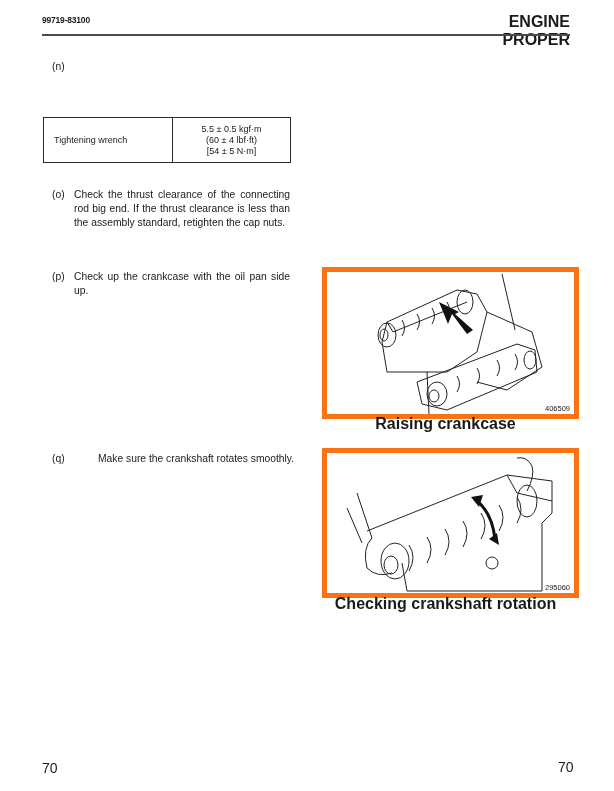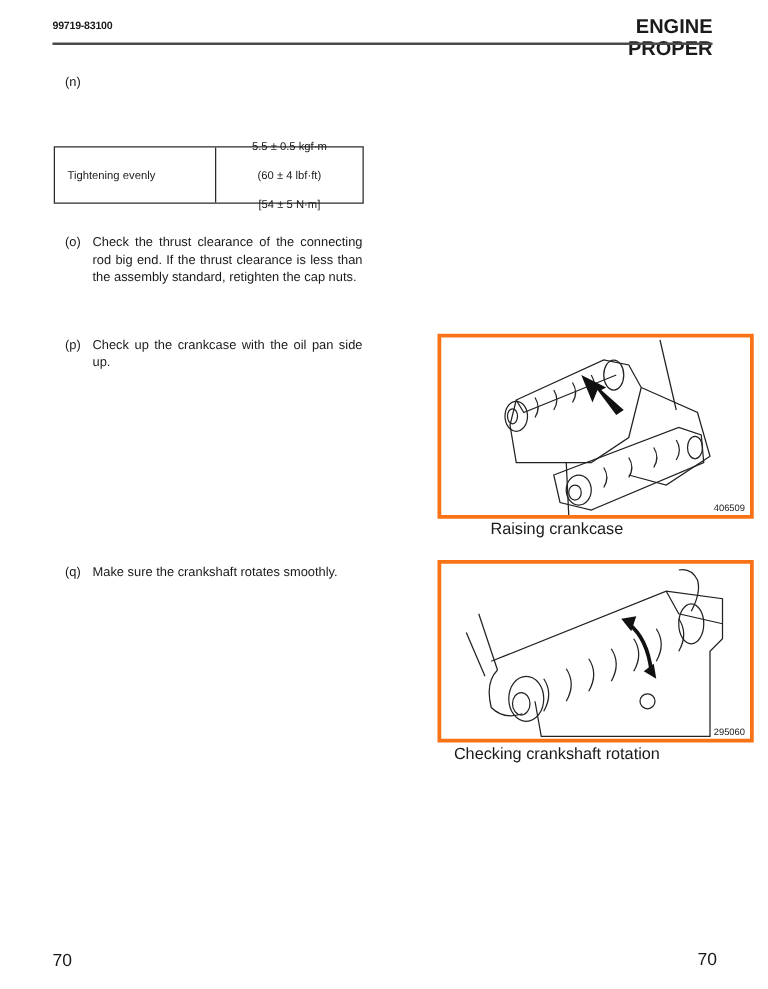--- a/index.html
+++ b/index.html
@@ -7,40 +7,40 @@
          font-family: "Liberation Sans", sans-serif; color: #1a1a1a; }
   .abs { position: absolute; }
   .hdr-left { left: 42px; top: 15px; font-size: 8.5px; font-weight: bold; letter-spacing: -0.2px; text-align: right; }
   .hdr-right { left: 468px; top: 13px; width: 102px; text-align: right; font-size: 16px; font-weight: bold; }
   .hdr-rule { left: 42px; top: 34px; width: 528px; height: 2px; background: #4a4a4a; }
   .step { font-size: 10.3px; line-height: 14px; }
   .step .lbl { position: absolute; left: 0; top: 0; }
   .step .txt { position: absolute; left: 22px; top: 0; text-align: justify; }
   .torque { left: 43px; top: 117px; width: 246px; height: 44px; border: 1px solid #2b2b2b; display: flex; font-size: 9px; }
   .torque .c1 { width: 129px; border-right: 1px solid #2b2b2b; display: flex; align-items: center; padding-left: 10px; box-sizing: border-box; }
-  .torque .c2 { flex: 1; display: flex; flex-direction: column; justify-content: center; align-items: center; line-height: 11px; gap: 12px; }
-  .fig { border: 3px solid #f97316; background: #fff; margin-left: 28px; }
+  .torque .c2 { flex: 1; display: flex; flex-direction: column; justify-content: center; align-items: center; line-height: 11px; }
+  .fig { border: 5px solid #f97316; background: #fff; }
   .fig-id { position: absolute; right: 4px; bottom: 1px; font-size: 7.5px; }
-  .cap { font-size: 13px; text-align: center; }
+  .cap { font-size: 16px; text-align: center; font-weight: bold; }
   .pnum { font-size: 14px; }
   svg { display: block; }
 </style>
 </head>
 <body>
 
 <div class="abs hdr-left">99719-83100</div>
 <div class="abs hdr-right">ENGINE PROPER</div>
 <div class="abs hdr-rule"></div>
 
 <div class="abs step" style="left:52px; top:60px; width:240px; height:44px;">
   <span class="lbl">(n)</span>
 </div>
 
 <div class="abs torque">
-  <div class="c1">Tightening evenly</div>
+  <div class="c1">Tightening wrench</div>
   <div class="c2">
     <span>5.5 ± 0.5 kgf·m</span>
     <span>(60 ± 4 lbf·ft)</span>
     <span>[54 ± 5 N·m]</span>
   </div>
 </div>
 
 <div class="abs step" style="left:52px; top:188px; width:240px; height:58px;">
   <span class="lbl">(o)</span>
   <span class="txt" style="width:216px;">Check the thrust clearance of the connecting rod big end. If the thrust clearance is less than the assembly standard, retighten the cap nuts.</span>
@@ -73,21 +73,21 @@
     </g>
 
     <path d="M140 62 L125 42 L121 52 L112 30 L132 40 L128 42 L146 58 Z" fill="#111"></path>
   </svg>
   <span class="fig-id">406509</span>
 </div>
 <div class="abs cap" style="left:322px; top:415px; width:247px;">Raising crankcase</div>
 
 <div class="abs step" style="left:52px; top:452px; width:240px; height:30px;">
   <span class="lbl">(q)</span>
-  <span class="txt" style="width:216px;">Make sure the crankshaft rotates smoothly.</span>
+  <span class="txt" style="width:216px;margin-left:24px;">Make sure the crankshaft rotates smoothly.</span>
 </div>
 
 <div class="abs fig" style="left:322px; top:448px; width:247px; height:140px;">
   <svg width="247" height="140" viewBox="0 0 247 140">
     <g fill="none" stroke="#222" stroke-width="1">
 
       <path d="M40 78 L180 22 L225 28 L225 60 L215 70 L215 138 L80 138 L75 110"></path>
       <path d="M180 22 L190 40 L225 48"></path>
 
       <ellipse cx="68" cy="108" rx="14" ry="18"></ellipse>

